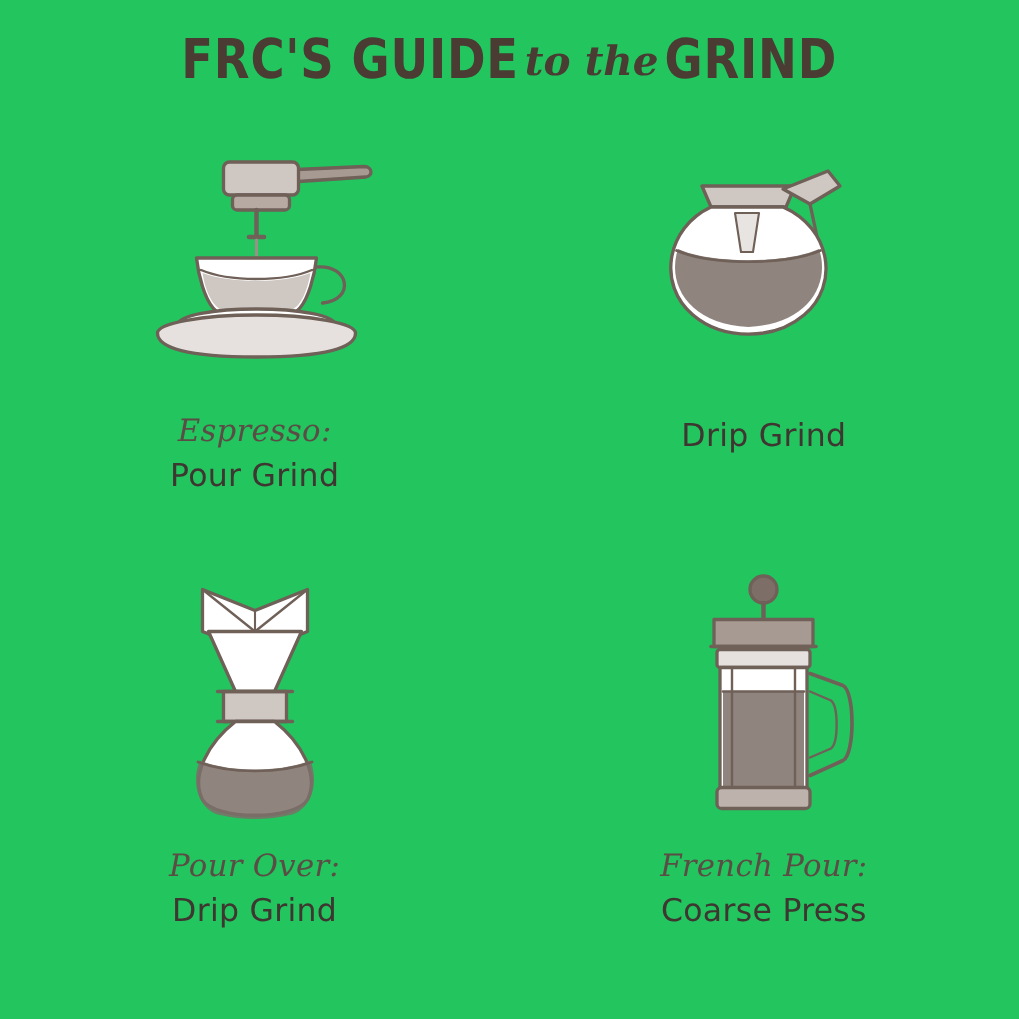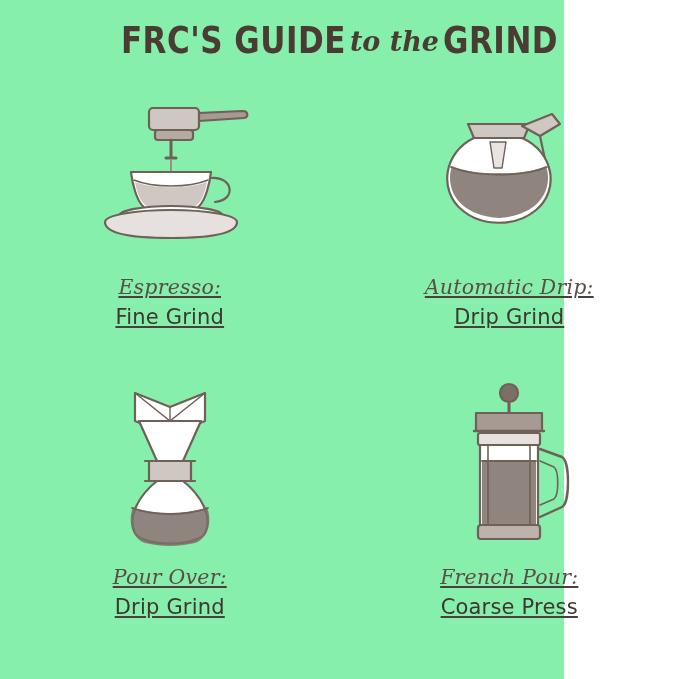--- a/index.html
+++ b/index.html
@@ -9,23 +9,23 @@
   }
   body {
     width: 679px;
     height: 679px;
     font-family: "Liberation Sans", sans-serif;
     color: #4a3f3a;
     overflow: hidden;
   }
   .poster {
     position: relative;
-    width: 564px;
+    width: 679px;
     height: 679px;
-    background: #86efac;
+    background: #22c55e;
     box-sizing: border-box;
   }
 
   
   .title-wrap {
     position: absolute;
     top: 22px;
     left: 0;
     width: 679px;
     text-align: center;
@@ -65,21 +65,20 @@
     grid-template-columns: 1fr 1fr;
     grid-template-rows: 1fr 1fr;
   }
   .cell {
     display: flex;
     flex-direction: column;
     align-items: center;
     justify-content: flex-start;
     padding-top: 6px;
     box-sizing: border-box;
-    text-decoration: underline;
   }
   .art {
     height: 178px;
     display: flex;
     align-items: center;
     justify-content: center;
   }
   .caption {
     margin-top: 8px;
     text-align: center;
@@ -136,21 +135,21 @@
 
           <path d="M146 88 C168 86 172 110 150 112" fill="none" stroke="#6f6058"></path>
 
           <ellipse cx="106" cy="126" rx="52" ry="10" fill="#ffffff" stroke="#6f6058"></ellipse>
           <ellipse cx="106" cy="132" rx="66" ry="12" fill="#e6e1de" stroke="#6f6058"></ellipse>
           <path d="M40 132 C40 142 60 148 106 148 C152 148 172 142 172 132" fill="#e6e1de" stroke="#6f6058"></path>
         </svg>
       </div>
       <div class="caption">
         <span class="method">Espresso:</span>
-        <span class="grind">Fine Grind</span>
+        <span class="grind">Pour Grind</span>
       </div>
     </div>
 
     <div class="cell">
       <div class="art">
         <svg width="210" height="175" viewBox="0 0 210 175" fill="none" stroke="#6f6058" stroke-width="2.2" stroke-linecap="round" stroke-linejoin="round">
 
           <path d="M64 34 L126 34 L120 48 L70 48 Z" fill="#cfc7c2" stroke="#6f6058"></path>
 
           <path d="M118 36 L148 24 L156 34 L136 46 Z" fill="#cfc7c2" stroke="#6f6058"></path>
@@ -158,21 +157,20 @@
 
           <path d="M70 48 L118 48 C150 62 156 100 132 120 C112 137 78 137 58 120 C34 100 40 62 70 48 Z" fill="#ffffff" stroke="#6f6058"></path>
 
           <path d="M48 76 C70 86 120 86 142 76 C150 100 134 126 95 128 C56 126 40 100 48 76 Z" fill="#7d6f68" stroke="none" opacity="0.85"></path>
           <path d="M47 77 C70 87 120 87 143 77" stroke="#6f6058" stroke-width="1.8" fill="none"></path>
 
           <path d="M86 52 L102 52 L98 78 L90 78 Z" fill="#e8e4e1" stroke="#6f6058" stroke-width="1.4"></path>
         </svg>
       </div>
       <div class="caption">
-        <span class="method">Automatic Drip:</span>
         <span class="grind">Drip Grind</span>
       </div>
     </div>
 
     <div class="cell">
       <div class="art">
         <svg width="210" height="180" viewBox="0 0 210 180" fill="none" stroke="#6f6058" stroke-width="2.2" stroke-linecap="round" stroke-linejoin="round">
 
           <path d="M70 16 L105 30 L140 16 L140 44 L105 58 L70 44 Z" fill="#ffffff" stroke="#6f6058"></path>
           <path d="M70 16 L105 44 L140 16" fill="none" stroke="#6f6058" stroke-width="1.6"></path>

